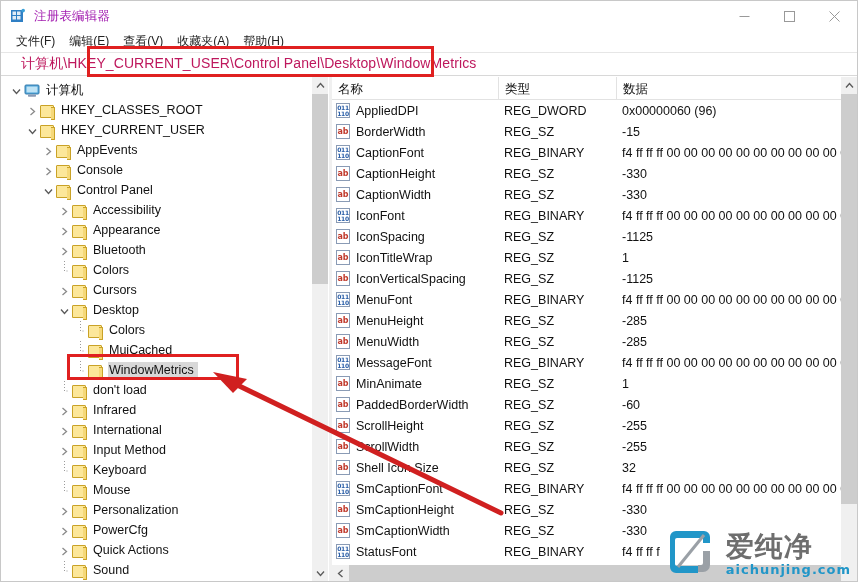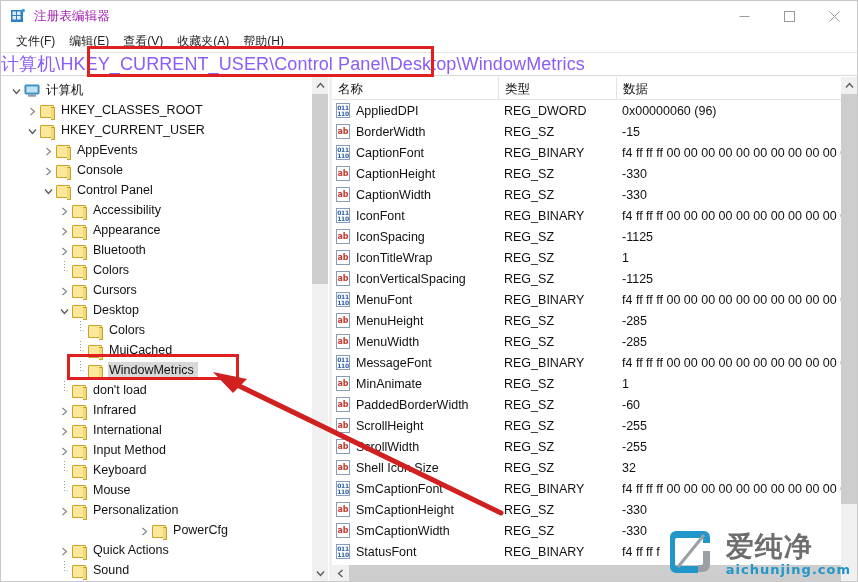--- a/index.html
+++ b/index.html
@@ -62,22 +62,22 @@
   
   .addrbar {
     position: absolute; left: 0; top: 51px;
     width: 856px; height: 24px;
     background: #ffffff;
     border-top: 1px solid #e6e6e6;
     border-bottom: 1px solid #d8d8d8;
     display: flex; align-items: center;
   }
   .addr-text {
-    font-size: 18px; color: #8b5cf6;
-    padding-left: 0;
+    font-size: 14px; color: #be185d;
+    padding-left: 20px;
     white-space: nowrap;
     letter-spacing: .1px;
   }
 
   
   .addr-hl {
     position: absolute;
     left: 86px; top: 45px;
     width: 347px; height: 31px;
     border: 3px solid #e02020;
@@ -555,21 +555,21 @@
           <span class="exp">
             <svg width="9" height="9" viewBox="0 0 9 9">
               <polyline points="2.5,1 6.5,4.5 2.5,8" fill="none" stroke="#8a8a8a" stroke-width="1.3"></polyline>
             </svg>
           </span>
           <span class="folder">
             <span class="folder-shape"></span>
           </span>
           <span class="tlabel">Personalization</span>
         </div>
-        <div class="trow" style="padding-left: 54px; justify-content: center;">
+        <div class="trow" style="padding-left: 54px;">
           <span class="exp">
             <svg width="9" height="9" viewBox="0 0 9 9">
               <polyline points="2.5,1 6.5,4.5 2.5,8" fill="none" stroke="#8a8a8a" stroke-width="1.3"></polyline>
             </svg>
           </span>
           <span class="folder">
             <span class="folder-shape"></span>
           </span>
           <span class="tlabel">PowerCfg</span>
         </div>

